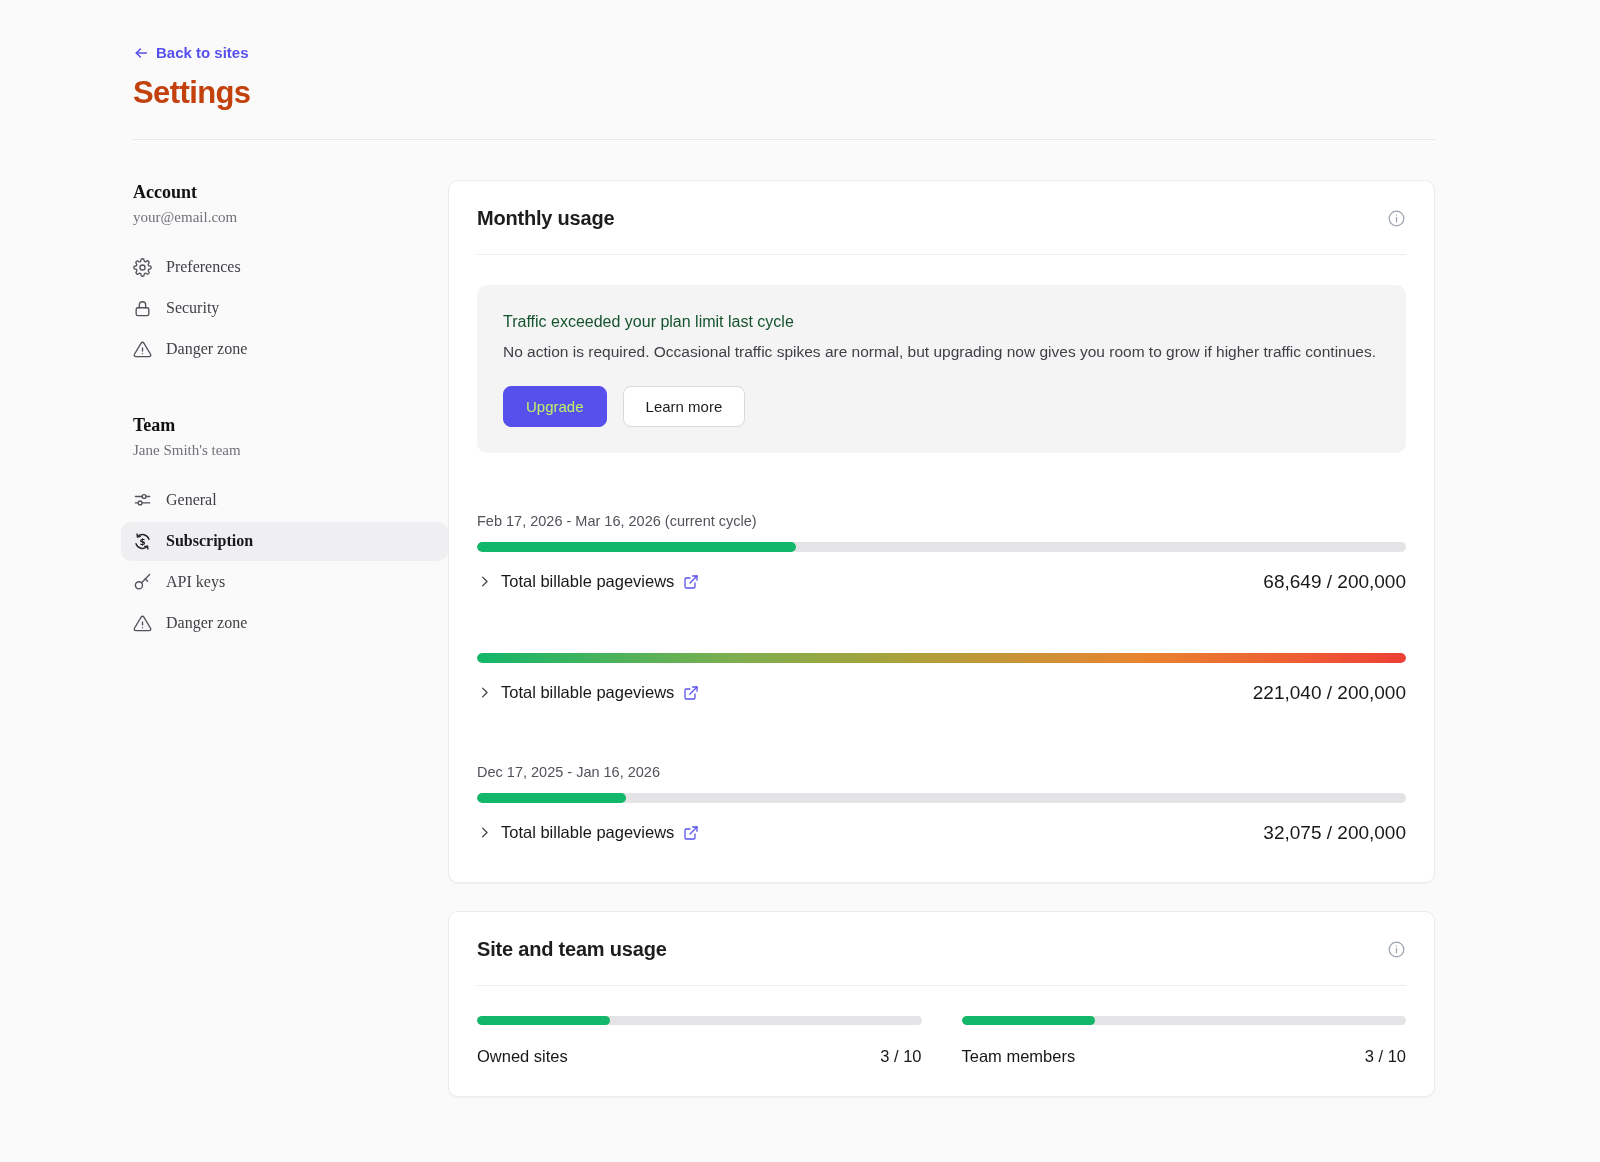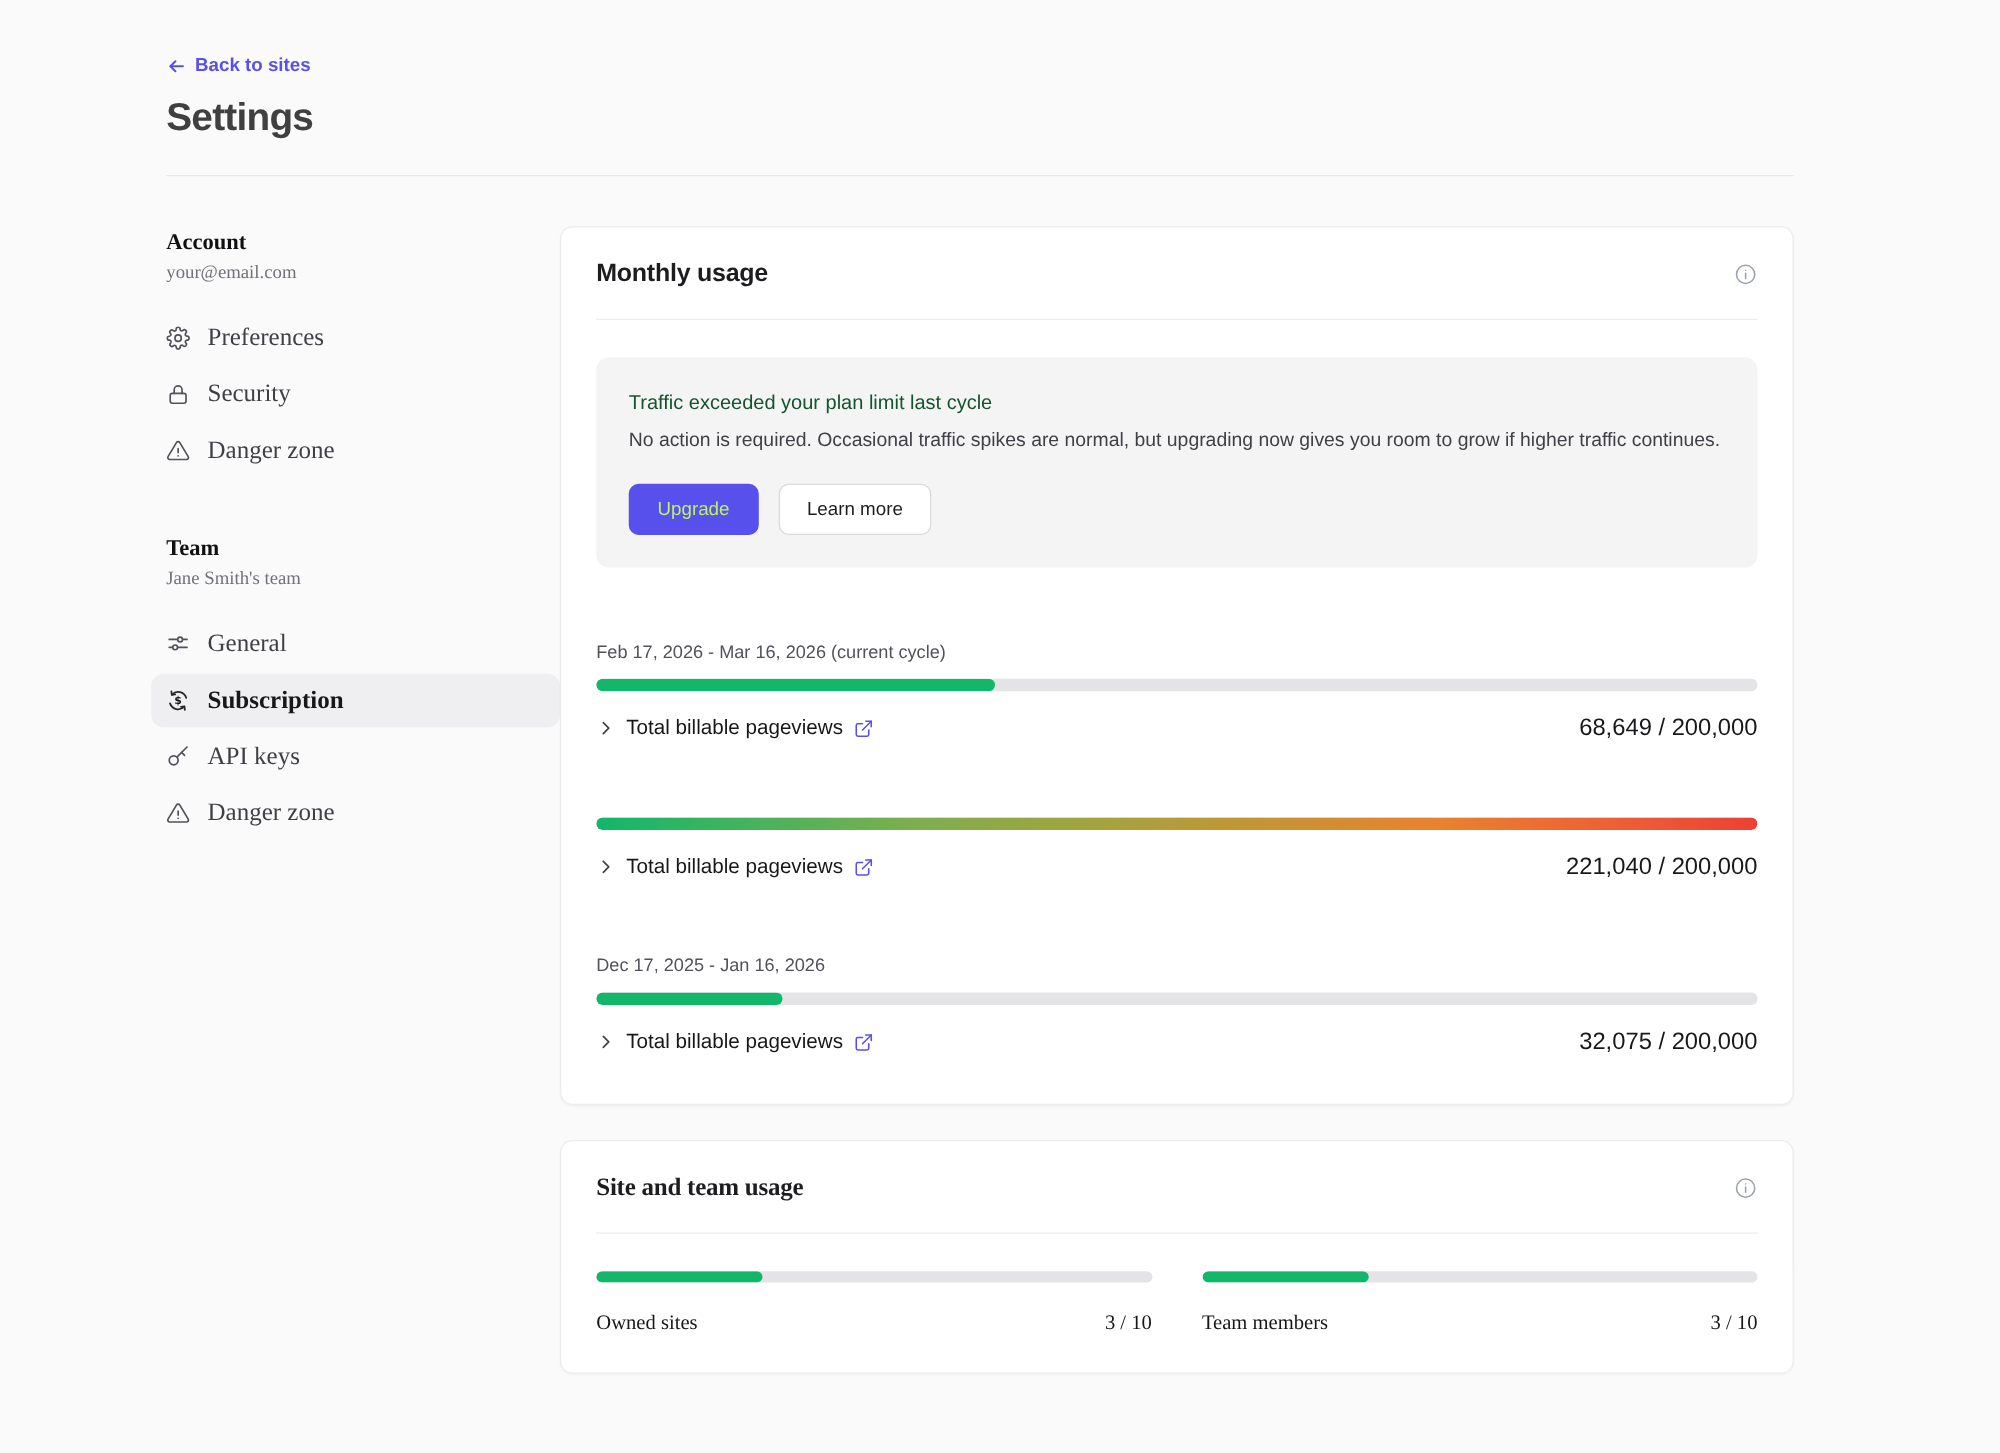--- a/index.html
+++ b/index.html
@@ -24,43 +24,43 @@
     color:var(--txt-dark);
     overflow:hidden;
     -webkit-font-smoothing:antialiased;
   }
   .frame{width:1600px;height:1162px;padding:44px 165px 0 133px;}
 
   
   .back-link{display:inline-flex;align-items:center;gap:7px;color:var(--indigo);
     font-size:15px;font-weight:700;text-decoration:none;cursor:pointer;}
   .back-link svg{width:16px;height:16px;stroke:var(--indigo);}
-  .page-title{font-size:31px;font-weight:700;letter-spacing:-.6px;margin-top:10px;color:#404040;}
+  .page-title{font-size:31px;font-weight:700;letter-spacing:-.6px;margin-top:10px;color:#c2410c;}
   .page-divider{border:none;border-top:1px solid var(--divider);margin-top:28px;}
 
   
   .layout{display:flex;margin-top:40px;align-items:flex-start;}
   .sidebar{width:307px;flex:0 0 307px;padding-top:2px;font-family:Liberation Serif, serif;}
   .main-col{flex:1;margin-left:8px;min-width:0;}
 
   
   .side-section + .side-section{margin-top:46px;}
   .side-heading{font-size:18px;font-weight:700;color:#111113;}
   .side-sub{font-size:15px;color:var(--txt-gray);margin-top:6px;}
   .side-nav{margin-top:22px;}
   .side-item{display:flex;align-items:center;gap:14px;padding:10px 12px;margin:0 0 2px -12px;
-    width:327px;border-radius:10px;font-size:20px;font-weight:500;color:var(--txt-mid);cursor:pointer;}
+    width:327px;border-radius:10px;font-size:16px;font-weight:500;color:var(--txt-mid);cursor:pointer;}
   .side-item svg{width:19px;height:19px;stroke:#52525b;flex:0 0 19px;}
   .side-item.active{background:var(--active-bg);font-weight:700;color:var(--txt-dark);}
   .side-item.active svg{stroke:#27272a;}
 
   
   .card{background:var(--card-bg);border:1px solid var(--card-border);border-radius:10px;
     box-shadow:0 1px 2px rgba(0,0,0,.04);}
-  .card + .card{margin-top:28px;font-family:Liberation Serif, serif;}
+  .card + .card{margin-top:28px;}
   .card-head{display:flex;align-items:center;justify-content:space-between;padding:26px 28px 0 28px;}
   .card-title{font-size:20px;font-weight:600;color:#1d1d20;letter-spacing:-.2px;}
   .info-btn{background:none;border:none;cursor:pointer;line-height:0;padding:0;}
   .info-btn svg{width:19px;height:19px;stroke:#9ca3af;}
   .card-head-divider{border:none;border-top:1px solid #ededf0;margin:24px 28px 0 28px;}
   .card-body{padding:30px 28px 38px 28px;}
 
   
   .notice{background:var(--notice-bg);border-radius:10px;padding:28px 26px 26px 26px;}
   .notice-title{font-size:16px;font-weight:400;color:#14532d;}

